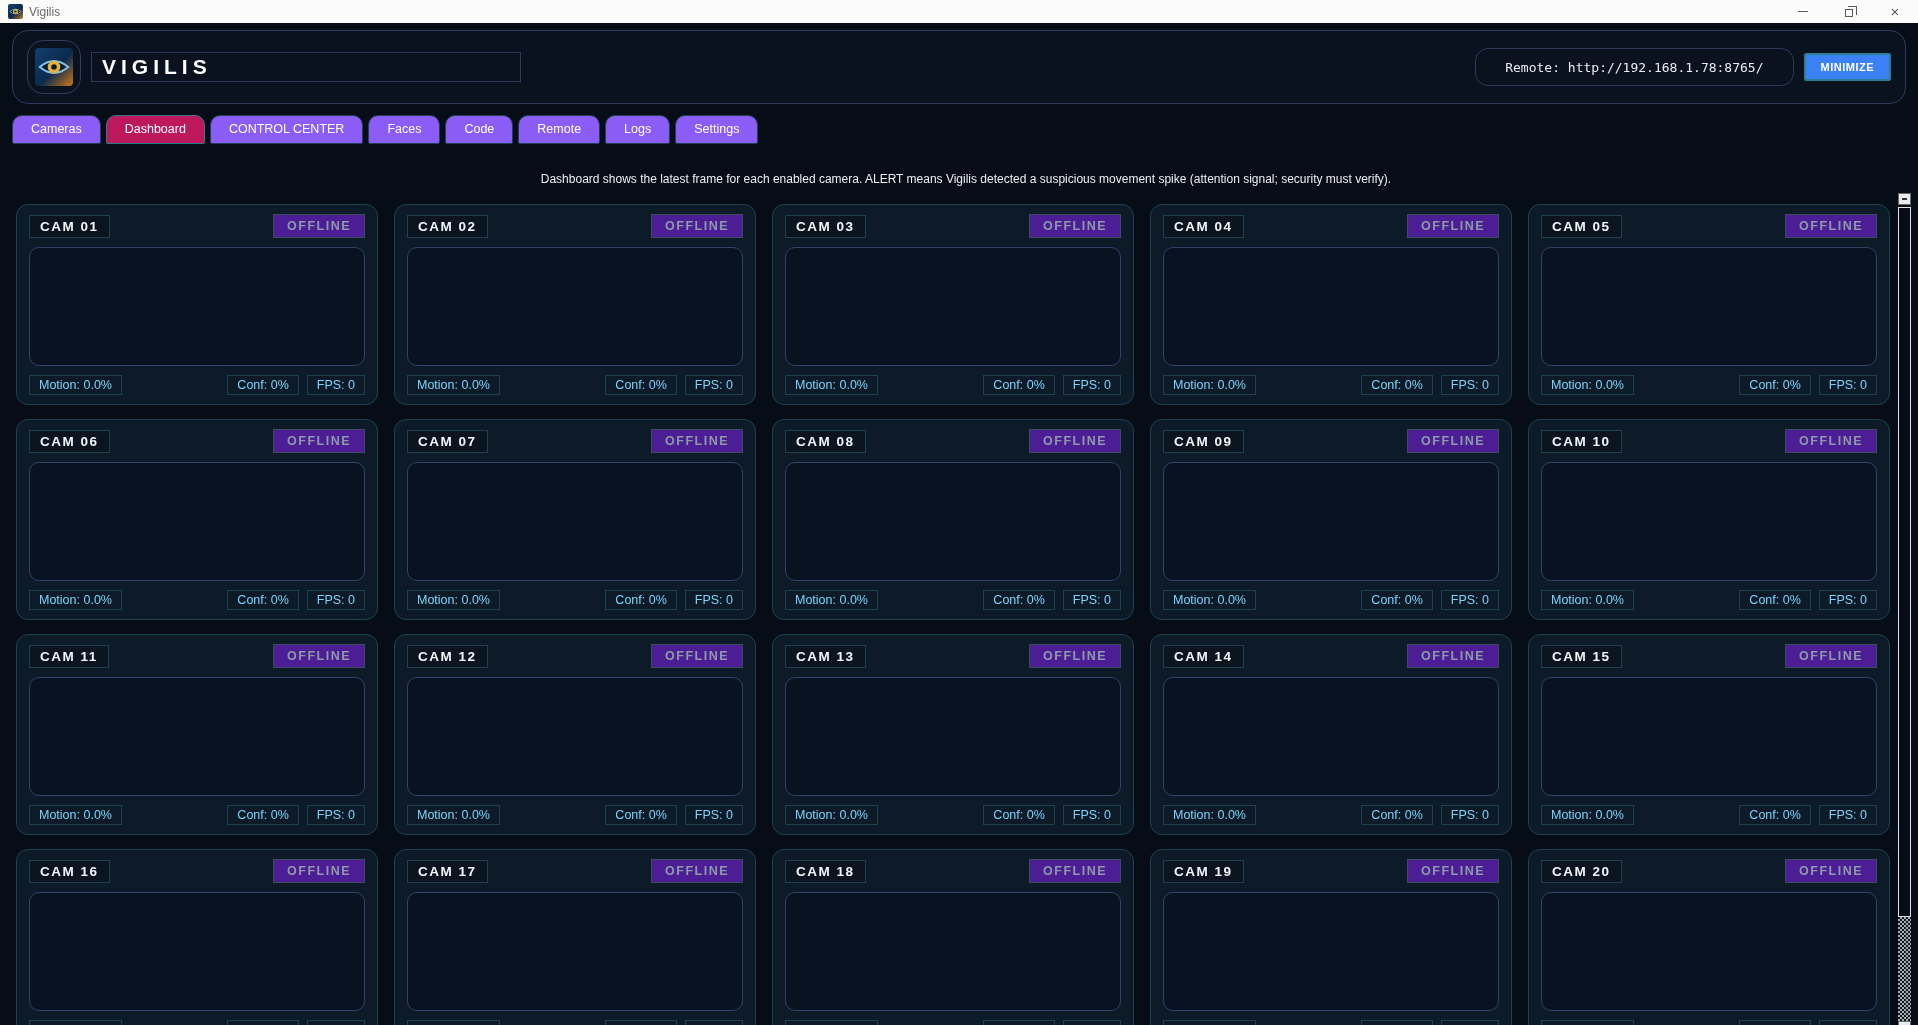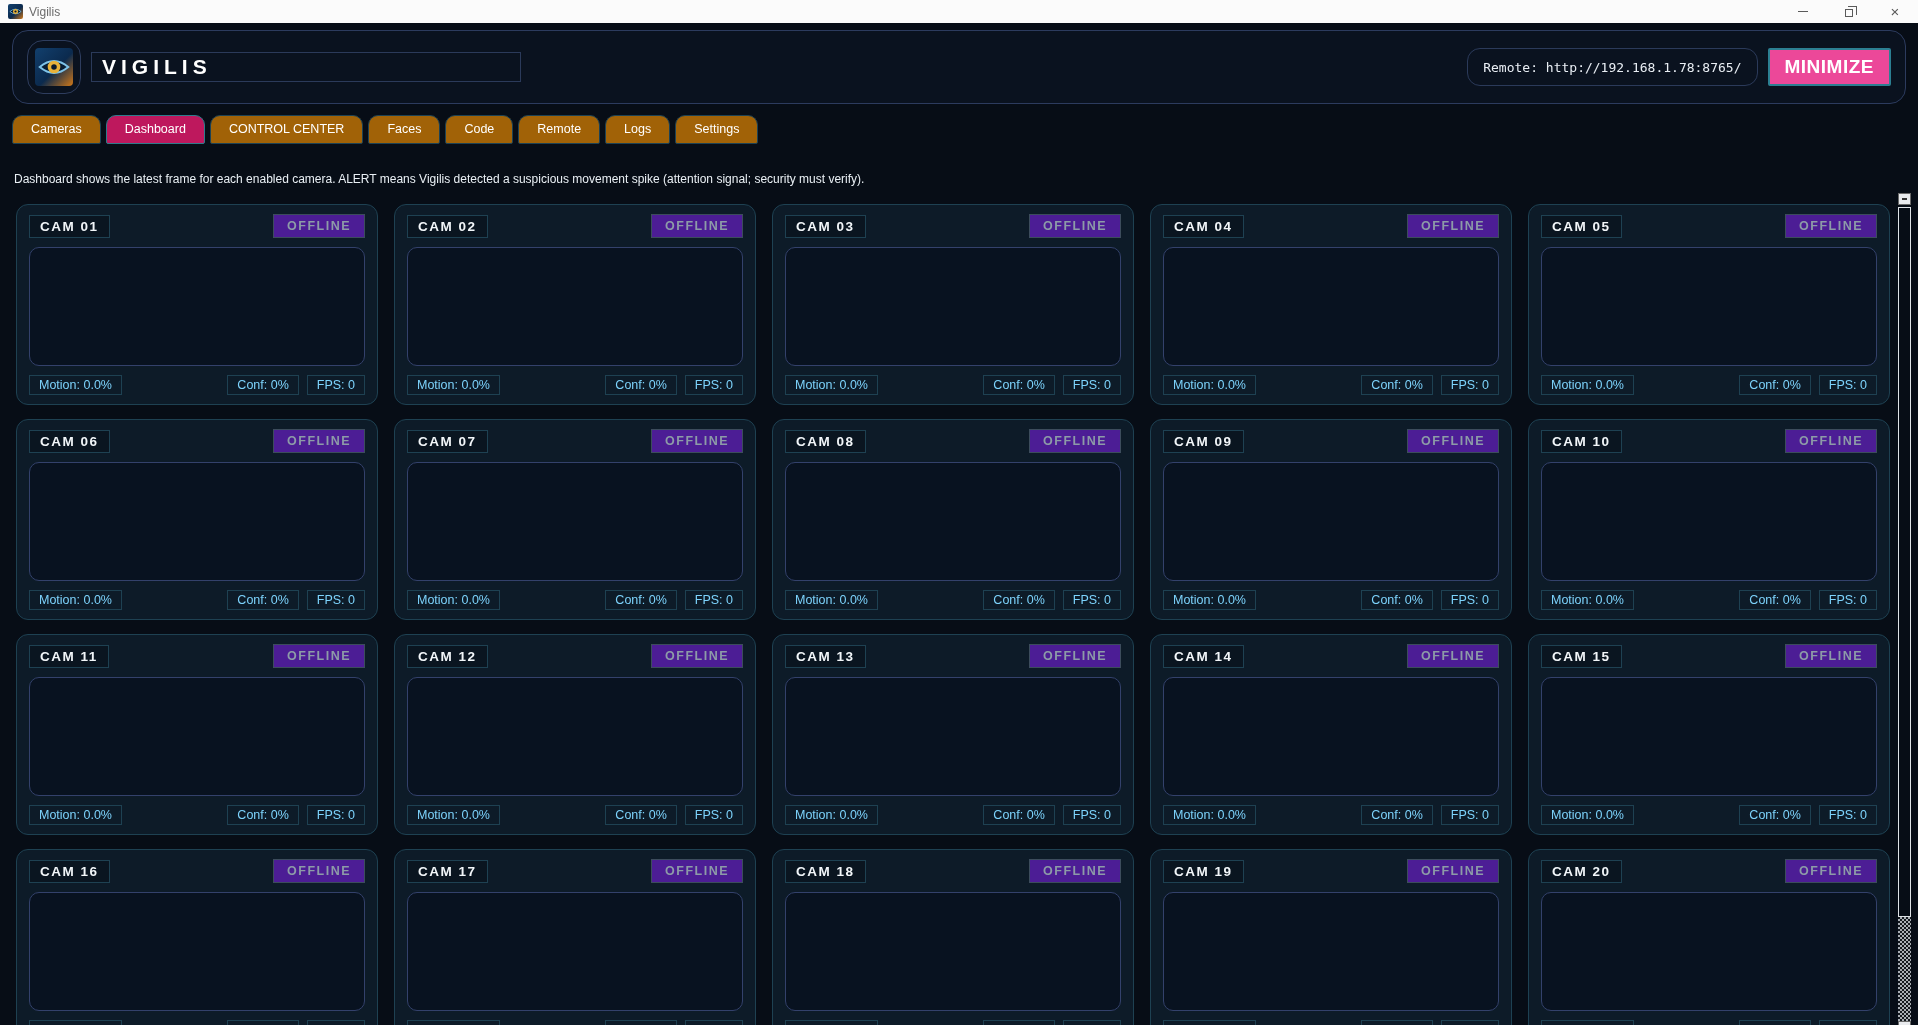--- a/index.html
+++ b/index.html
@@ -25,34 +25,34 @@
     background:#0a121f; display:flex; align-items:center; padding:0 14px; }
   .logo-wrap { width:54px; height:54px; border:1px solid #2e3d5e; border-radius:16px;
     display:flex; align-items:center; justify-content:center; margin-right:10px; flex:none; }
   .logo-img { width:38px; height:38px; border-radius:4px; overflow:hidden; }
   .title-col { display:flex; flex-direction:column; }
   .title-box { border:1px solid #2b3a5a; width:430px; padding:2px 10px; }
   .app-title { font-size:21px; font-weight:bold; color:#ffffff; letter-spacing:5px; }
   .tagline-box { border:1px solid #2b3a5a; width:fit-content; padding:2px 8px; margin-top:2px; }
   .tagline { font-size:11.5px; color:#e9eef4; }
   .header-right { margin-left:auto; display:flex; align-items:center; gap:10px; }
-  .remote-box { border:1px solid #2b3a5a; border-radius:13px; padding:9px 15px;text-align:right; }
+  .remote-box { border:1px solid #2b3a5a; border-radius:13px; padding:9px 29px;text-align:right; }
   .remote-label { font-family:"DejaVu Sans Mono", monospace; font-size:13px; color:#e9eef4; }
-  .minimize-btn { border:2px solid #2c7f92; background:#ec4899; color:#ffffff; font-weight:bold;
-    font-size:19px; letter-spacing:0.5px; padding:6px 15px; border-radius:2px; cursor:pointer;
+  .minimize-btn { border:2px solid #2c7f92; background:#3b82f6; color:#ffffff; font-weight:bold;
+    font-size:11px; letter-spacing:0.5px; padding:6px 15px; border-radius:2px; cursor:pointer;
     font-family:"Liberation Sans", sans-serif; }
 
   
   .tab-bar { display:flex; gap:5px; margin:11px 0 0 12px; }
-  .tab { border:1px solid #1d4254; border-radius:10px 10px 2px 2px; background:#a16207;
+  .tab { border:1px solid #1d4254; border-radius:10px 10px 2px 2px; background:#8b5cf6;
     color:#ffffff; font-size:12.5px; padding:6px 18px 7px 18px; cursor:pointer; }
   .tab.active { background:#be185d; border-color:#2f7b8c; }
 
   
-  .desc { margin:28px 0 0 14px; font-size:12px; color:#eaf0f5; }
+  .desc { margin:28px 0 0 14px; font-size:12px; color:#eaf0f5;text-align:center; }
 
   
   .camera-grid { position:absolute; left:16px; top:174px; width:1874px; height:821px; overflow:hidden;
     display:grid; grid-template-columns:repeat(5, 1fr); grid-auto-rows:201px; gap:14px 16px; }
   .cam-card { background:#0d1b28; border:1px solid #1e4152; border-radius:12px;
     padding:9px 12px; display:flex; flex-direction:column; }
   .cam-head { display:flex; justify-content:space-between; align-items:center; }
   .cam-name { border:1px solid #1e4152; background:#0a1520; color:#f2f6f9; font-weight:bold;
     font-size:13.5px; letter-spacing:1.5px; padding:3px 10px; }
   .cam-status { border:1px solid #3c4c5c; background:#4c1d95; color:#8d9ba8; font-weight:bold;

